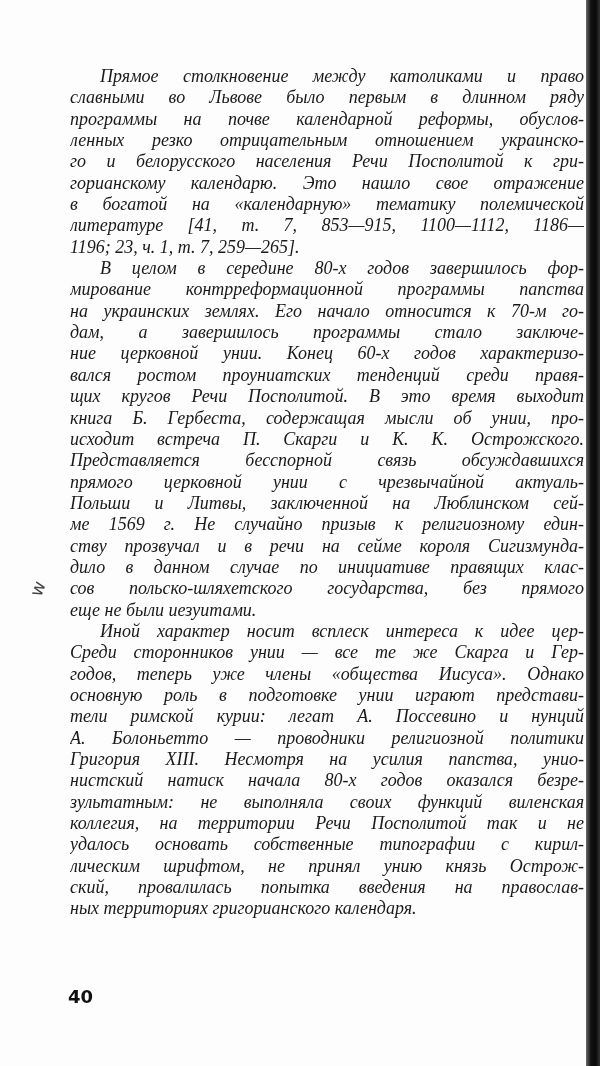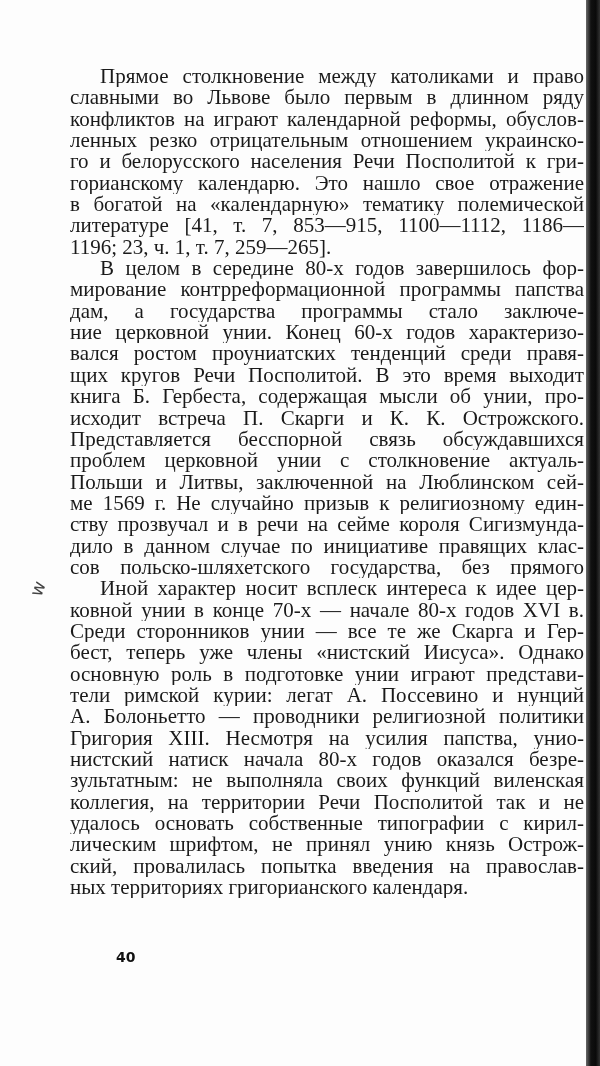--- a/index.html
+++ b/index.html
@@ -4,33 +4,33 @@
 <style>
   html, body { margin: 0; padding: 0; }
   body {
     width: 600px; height: 1066px; overflow: hidden;
     background: #fdfdfd; position: relative;
     font-family: "Liberation Serif", "DejaVu Serif", serif;
     color: #1a1a1a;
   }
   .page-text {
     position: absolute; left: 70px; top: 66px; width: 514px;
-    font-size: 21px; line-height: 21.35px;
+    font-size: 18px; line-height: 21.35px; font-style: italic;
   }
   .line {
     display: block; white-space: nowrap; overflow: hidden;
     text-align: justify; text-align-last: justify;
     height: 21.35px;
   }
   .line.indent { padding-left: 30px; }
   .line.last { text-align-last: left; }
   .page-number {
-    position: absolute; left: 68px; top: 949px;
+    position: absolute; left: 68px; top: 986px;
     font-family: "DejaVu Sans", sans-serif; font-weight: bold;
-    font-size: 14px; color: #111; margin-left: 48px;
+    font-size: 18px; color: #111;
   }
   .spine {
     position: absolute; right: 0; top: 0; width: 14px; height: 1066px;
     background: linear-gradient(to right, #6a6a6a 0%, #111 35%, #0a0a0a 70%, #333 100%);
   }
   .edge-fragments {
     position: absolute; left: 586px; top: 70px; width: 10px;
   }
   .frag { display:block; width: 3px; height: 10px; background:#555; margin: 10px 0 0 3px; opacity:.7; }
   .margin-mark {
@@ -40,52 +40,53 @@
   }
 </style>
 </head>
 <body>
 
 <div class="page-text">
 
   <div>
     <span class="line indent">Прямое столкновение между католиками и право</span>
     <span class="line">славными во Львове было первым в длинном ряду</span>
-    <span class="line">конфликтов на играют календарной реформы, обуслов-</span>
+    <span class="line">программы на почве календарной реформы, обуслов-</span>
     <span class="line">ленных резко отрицательным отношением украинско-</span>
     <span class="line">го и белорусского населения Речи Посполитой к гри-</span>
     <span class="line">горианскому календарю. Это нашло свое отражение</span>
     <span class="line">в богатой на «календарную» тематику полемической</span>
     <span class="line">литературе [41, т. 7, 853—915, 1100—1112, 1186—</span>
     <span class="line last">1196; 23, ч. 1, т. 7, 259—265].</span>
   </div>
 
   <div>
     <span class="line indent">В целом в середине 80-х годов завершилось фор-</span>
     <span class="line">мирование контрреформационной программы папства</span>
-    <span class="line">дам, а государства программы стало заключе-</span>
+    <span class="line">на украинских землях. Его начало относится к 70-м го-</span>
+    <span class="line">дам, а завершилось программы стало заключе-</span>
     <span class="line">ние церковной унии. Конец 60-х годов характеризо-</span>
     <span class="line">вался ростом проуниатских тенденций среди правя-</span>
     <span class="line">щих кругов Речи Посполитой. В это время выходит</span>
     <span class="line">книга Б. Гербеста, содержащая мысли об унии, про-</span>
     <span class="line">исходит встреча П. Скарги и К. К. Острожского.</span>
     <span class="line">Представляется бесспорной связь обсуждавшихся</span>
-    <span class="line">проблем церковной унии с столкновение актуаль-</span>
+    <span class="line">прямого церковной унии с чрезвычайной актуаль-</span>
     <span class="line">Польши и Литвы, заключенной на Люблинском сей-</span>
     <span class="line">ме 1569 г. Не случайно призыв к религиозному един-</span>
     <span class="line">ству прозвучал и в речи на сейме короля Сигизмунда-</span>
     <span class="line">дило в данном случае по инициативе правящих клас-</span>
     <span class="line">сов польско-шляхетского государства, без прямого</span>
+    <span class="line last">еще не были иезуитами.</span>
   </div>
 
   <div>
     <span class="line indent">Иной характер носит всплеск интереса к идее цер-</span>
-    <span class="line">ковной унии в конце 70-х — начале 80-х годов XVI в.</span>
     <span class="line">Среди сторонников унии — все те же Скарга и Гер-</span>
-    <span class="line">бест, теперь уже члены «нистский Иисуса». Однако</span>
+    <span class="line">годов, теперь уже члены «общества Иисуса». Однако</span>
     <span class="line">основную роль в подготовке унии играют представи-</span>
     <span class="line">тели римской курии: легат А. Поссевино и нунций</span>
     <span class="line">А. Болоньетто — проводники религиозной политики</span>
     <span class="line">Григория XIII. Несмотря на усилия папства, унио-</span>
     <span class="line">нистский натиск начала 80-х годов оказался безре-</span>
     <span class="line">зультатным: не выполняла своих функций виленская</span>
     <span class="line">коллегия, на территории Речи Посполитой так и не</span>
     <span class="line">удалось основать собственные типографии с кирил-</span>
     <span class="line">лическим шрифтом, не принял унию князь Острож-</span>
     <span class="line">ский, провалилась попытка введения на православ-</span>

